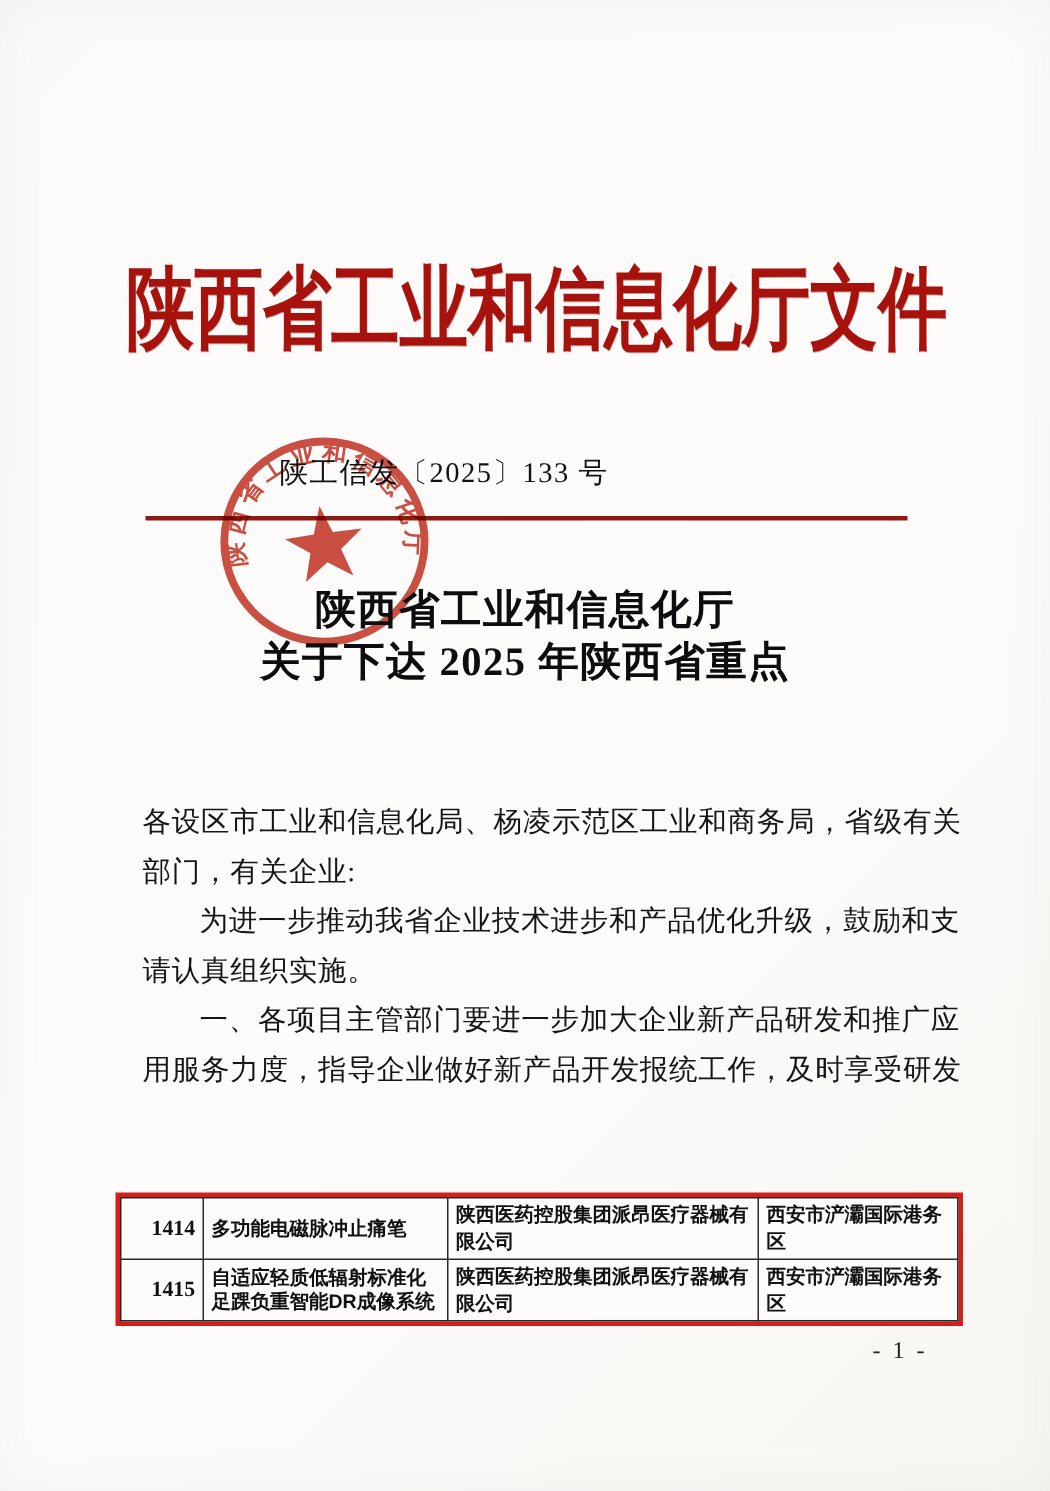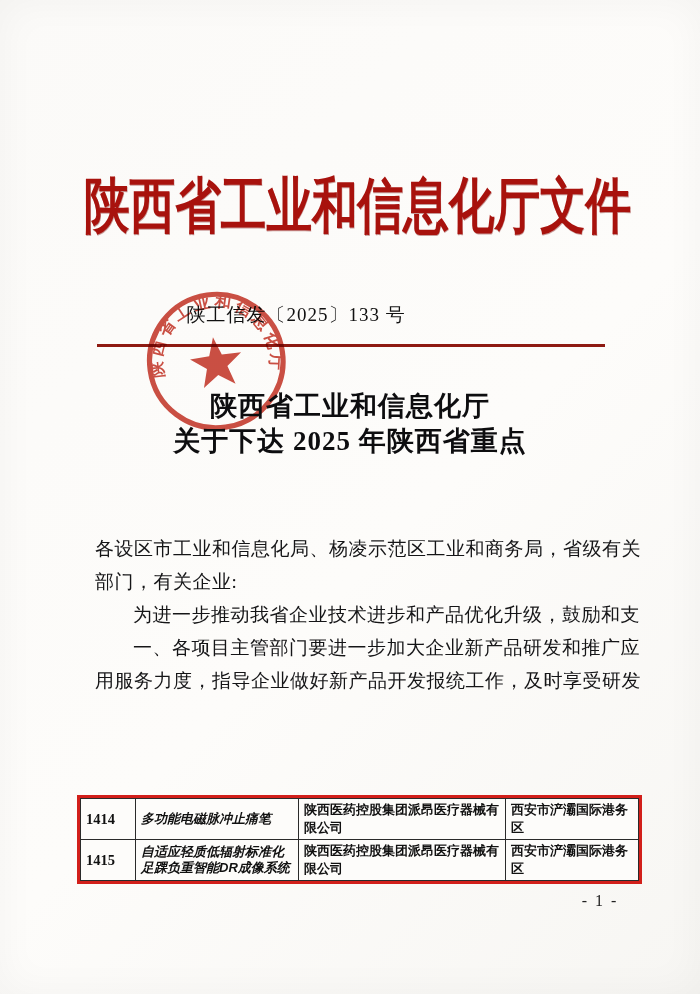--- a/index.html
+++ b/index.html
@@ -78,22 +78,22 @@
     font-family:"Liberation Sans","DejaVu Sans",sans-serif;
     font-size:13px;
     font-weight:600;
     color:#111;
   }
   table.projects td{
     border:1px solid #2a2a2a;
     padding:2px 5px;
     vertical-align:middle;
   }
-  td.c-no{width:44px;text-align:left;font-family:"Liberation Serif","DejaVu Serif",serif;font-size:14.5px;font-weight:600;}
-  td.c-prod{width:152px;line-height:16px;font-style:italic;}
+  td.c-no{width:44px;text-align:right;font-family:"Liberation Serif","DejaVu Serif",serif;font-size:14.5px;font-weight:600;}
+  td.c-prod{width:152px;line-height:16px;}
   td.c-comp{width:196px;margin-left:32px;}
   td.c-dist{width:122px;}
   tr.r1 td{height:29px;}
   tr.r2 td{height:36px;}
   
   .page-number{
     position:absolute;top:892px;left:540px;width:120px;
     text-align:center;
     font-size:16px;
     letter-spacing:2px;
@@ -124,20 +124,21 @@
 
   <div class="notice-title">
     <div>陕西省工业和信息化厅</div>
     <div>关于下达 2025 年陕西省重点</div>
   </div>
 
   <div class="body-text">
     <div class="body-line">各设区市工业和信息化局、杨凌示范区工业和商务局，省级有关</div>
     <div class="body-line">部门，有关企业:</div>
     <div class="body-line ind">为进一步推动我省企业技术进步和产品优化升级，鼓励和支</div>
+    <div class="body-line">请认真组织实施。</div>
     <div class="body-line ind">一、各项目主管部门要进一步加大企业新产品研发和推广应</div>
     <div class="body-line">用服务力度，指导企业做好新产品开发报统工作，及时享受研发</div>
   </div>
 
   <div class="table-wrap">
     <table class="projects">
       <tbody>
         <tr class="r1">
           <td class="c-no">1414</td>
           <td class="c-prod">多功能电磁脉冲止痛笔</td>

